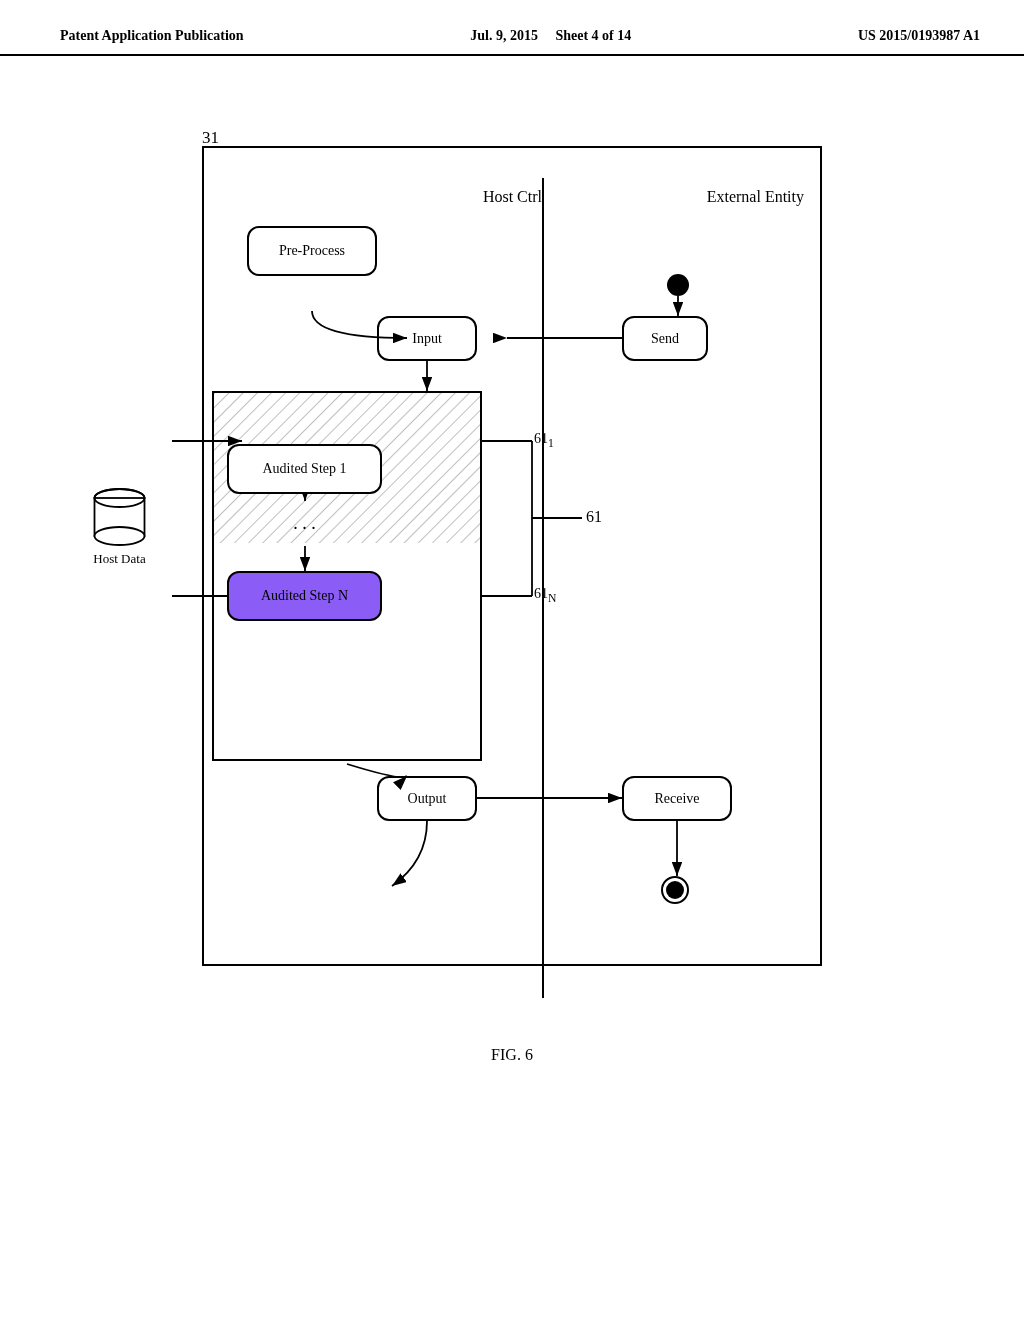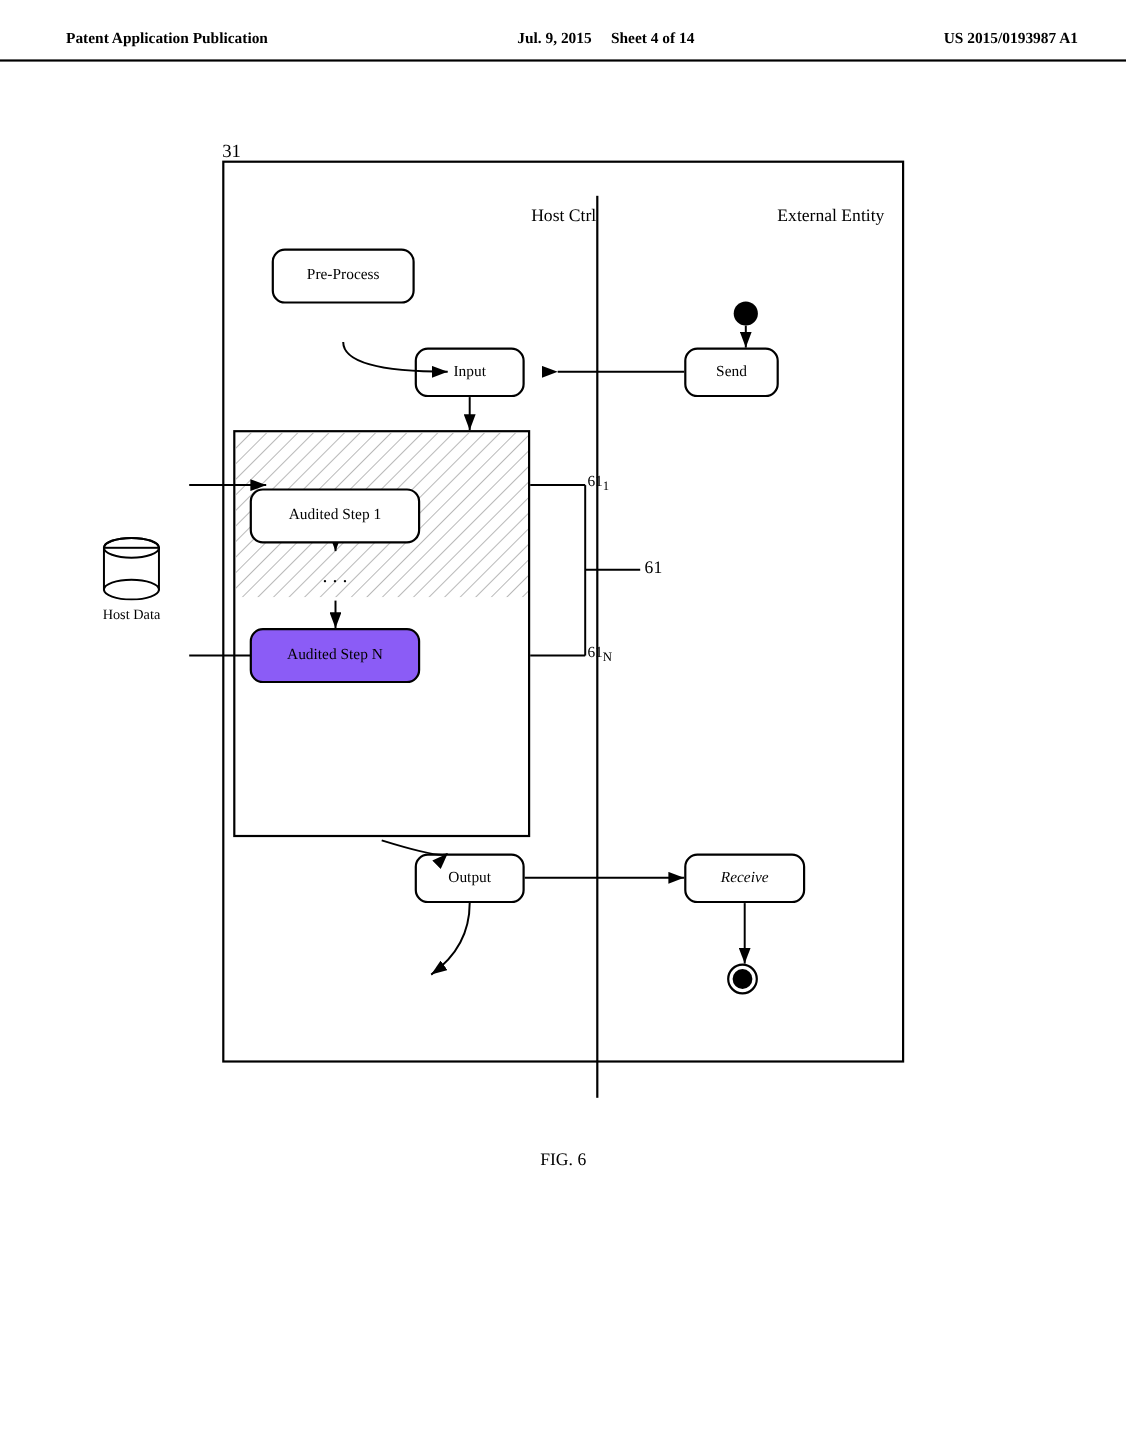--- a/index.html
+++ b/index.html
@@ -189,21 +189,20 @@
       width: 100px;
       height: 45px;
     }
 
     
     .receive-box {
       left: 450px;
       top: 660px;
       width: 110px;
       height: 45px;
-      font-style: italic;
     }
 
     
     .post-process {
       left: 75px;
       top: 745px;
       width: 145px;
       height: 50px;
     }
 

